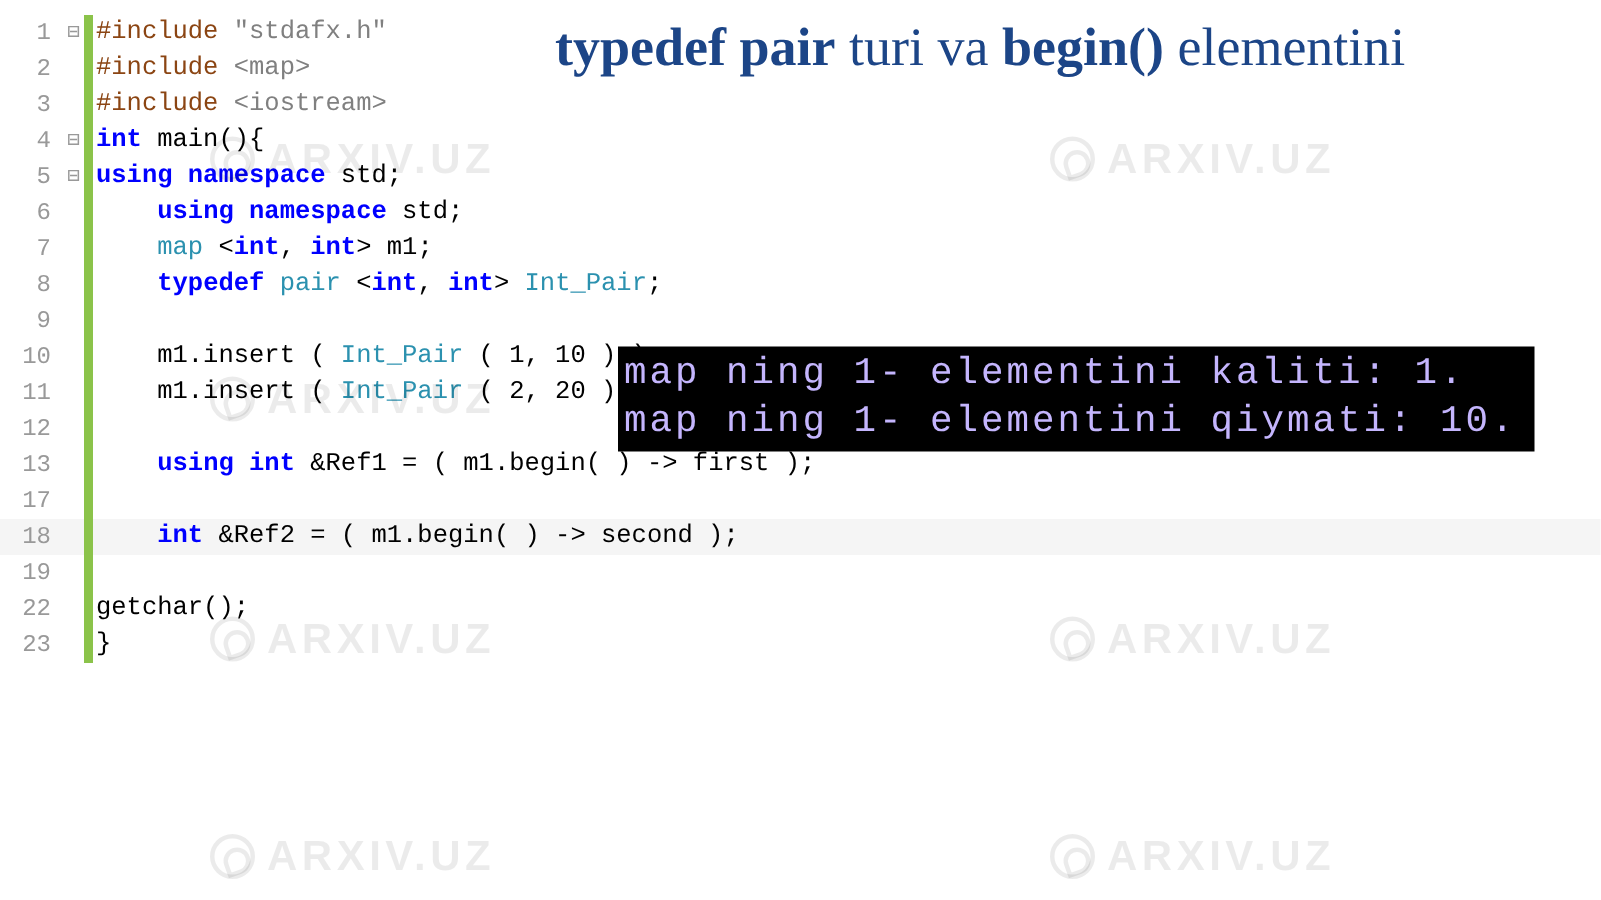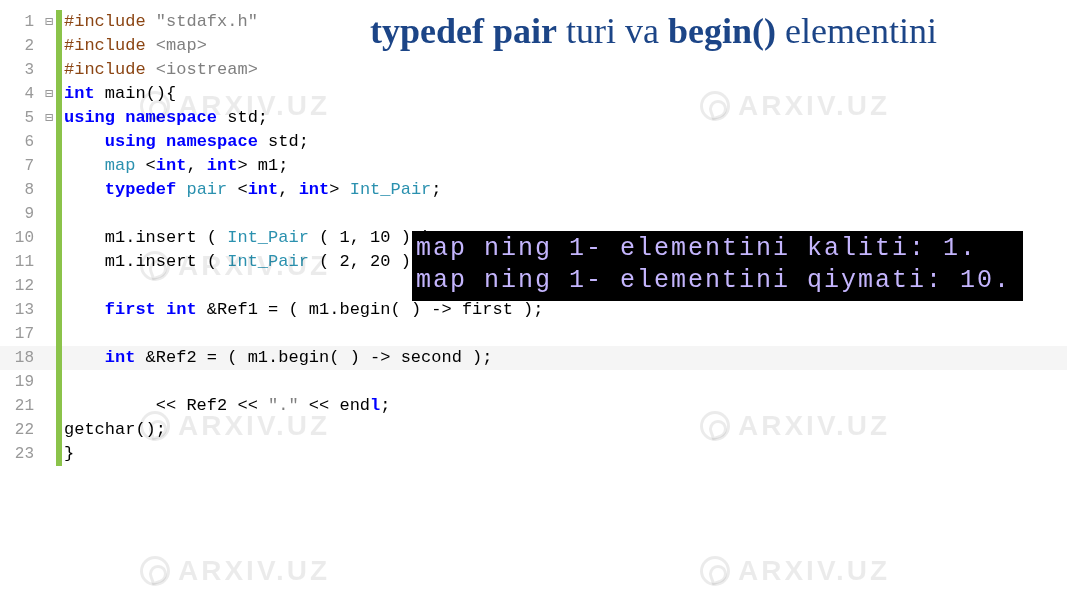--- a/index.html
+++ b/index.html
@@ -191,45 +191,39 @@
       <div class="line">
         <div class="gutter-num">12</div>
         <div class="gutter-fold"></div>
         <div class="gutter-mark"></div>
         <div class="code"></div>
       </div>
       <div class="line">
         <div class="gutter-num">13</div>
         <div class="gutter-fold"></div>
         <div class="gutter-mark"></div>
-        <div class="code"><span class="c-id">    </span><span class="c-kw">first int</span><span class="c-id"> &amp;Ref1 = ( m1.begin( ) -&gt; first );</span></div>
+        <div class="code"><span class="c-id">    </span><span class="c-kw">using int</span><span class="c-id"> &amp;Ref1 = ( m1.begin( ) -&gt; first );</span></div>
       </div>
       <div class="line">
         <div class="gutter-num">17</div>
         <div class="gutter-fold"></div>
         <div class="gutter-mark"></div>
         <div class="code"></div>
       </div>
       <div class="line highlight-line">
         <div class="gutter-num">18</div>
         <div class="gutter-fold"></div>
         <div class="gutter-mark"></div>
         <div class="code"><span class="c-id">    </span><span class="c-kw">int</span><span class="c-id"> &amp;Ref2 = ( m1.begin( ) -&gt; second );</span></div>
       </div>
       <div class="line">
         <div class="gutter-num">19</div>
         <div class="gutter-fold"></div>
         <div class="gutter-mark"></div>
         <div class="code"></div>
-      </div>
-      <div class="line">
-        <div class="gutter-num">21</div>
-        <div class="gutter-fold"></div>
-        <div class="gutter-mark"></div>
-        <div class="code"><span class="c-id">         &lt;&lt; Ref2 &lt;&lt; </span><span class="c-str">"."</span><span class="c-id"> &lt;&lt; end</span><span class="c-kw">l</span><span class="c-id">;</span></div>
       </div>
       <div class="line">
         <div class="gutter-num">22</div>
         <div class="gutter-fold"></div>
         <div class="gutter-mark"></div>
         <div class="code"><span class="c-id">getchar();</span></div>
       </div>
       <div class="line">
         <div class="gutter-num">23</div>
         <div class="gutter-fold"></div>

